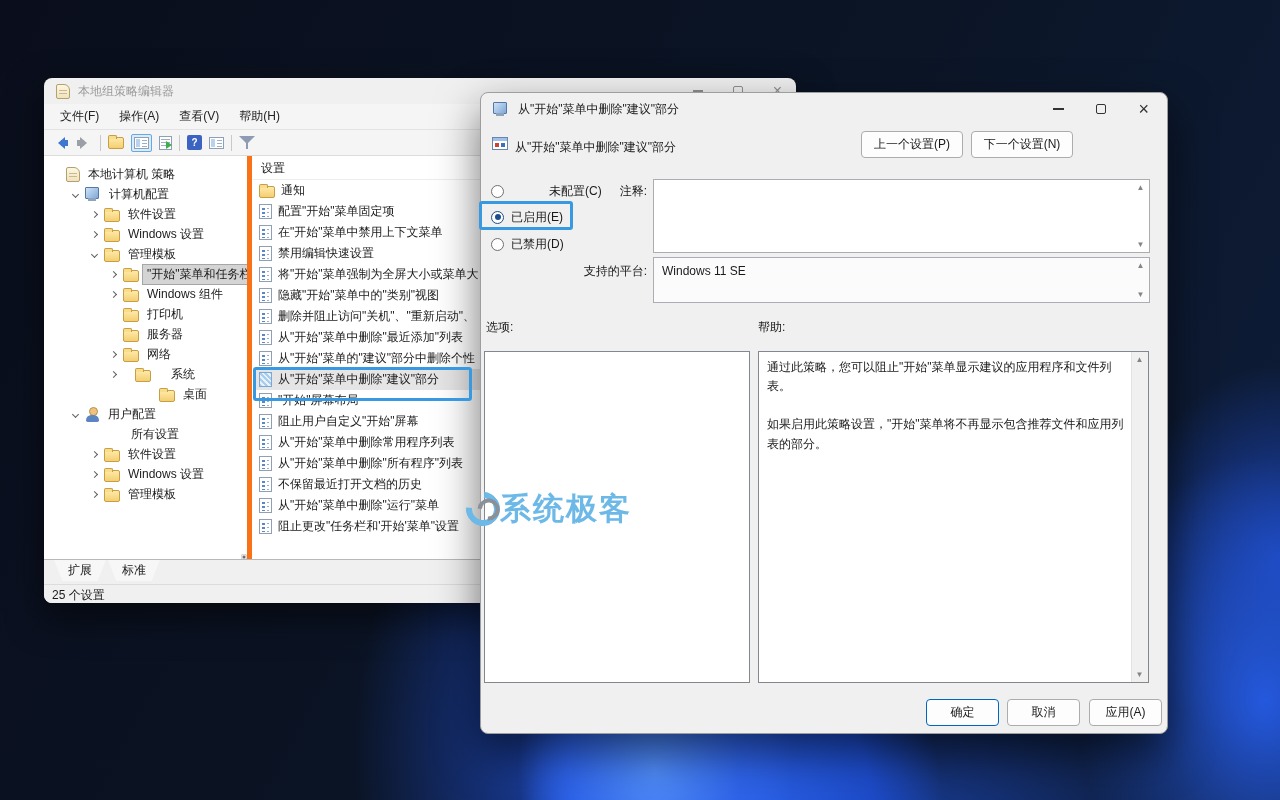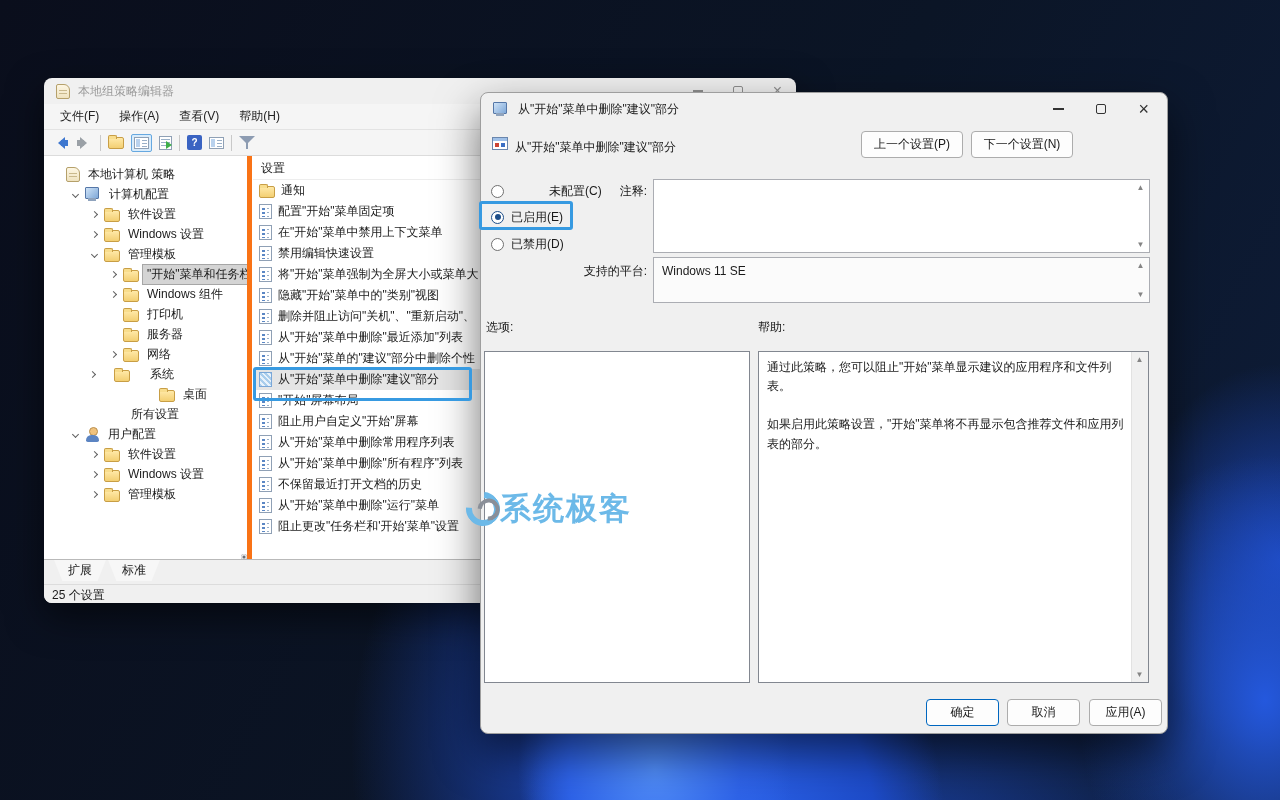--- a/index.html
+++ b/index.html
@@ -267,43 +267,43 @@
           <span class="ic ic-folder"></span>
           <span class="tlabel">服务器</span>
         </div>
         <div class="trow" style="padding-left: 63px;">
           <span class="chevbox">
             <span class="chev right"></span>
           </span>
           <span class="ic ic-folder"></span>
           <span class="tlabel">网络</span>
         </div>
-        <div class="trow" style="padding-left: 42px; gap: 16px;">
+        <div class="trow" style="padding-left: 63px; gap: 16px;">
           <span class="chevbox">
             <span class="chev right"></span>
           </span>
           <span class="ic ic-folder"></span>
           <span class="tlabel">系统</span>
         </div>
         <div class="trow" style="padding-left: 99px;">
           <span class="chevbox"></span>
           <span class="ic ic-folder"></span>
           <span class="tlabel">桌面</span>
+        </div>
+        <div class="trow" style="padding-left: 25px;">
+          <span class="chevbox">
+            <span class="chev down"></span>
+          </span>
+          <span class="ic ic-user"></span>
+          <span class="tlabel">用户配置</span>
         </div>
         <div class="trow" style="padding-left: 63px;">
           <span class="chevbox"></span>
           <span class="ic ic-folder-gear"></span>
           <span class="tlabel">所有设置</span>
-        </div>
-        <div class="trow" style="padding-left: 25px;">
-          <span class="chevbox">
-            <span class="chev down"></span>
-          </span>
-          <span class="ic ic-user"></span>
-          <span class="tlabel">用户配置</span>
         </div>
         <div class="trow" style="padding-left: 44px;">
           <span class="chevbox">
             <span class="chev right"></span>
           </span>
           <span class="ic ic-folder"></span>
           <span class="tlabel">软件设置</span>
         </div>
         <div class="trow" style="padding-left: 44px;">
           <span class="chevbox">

